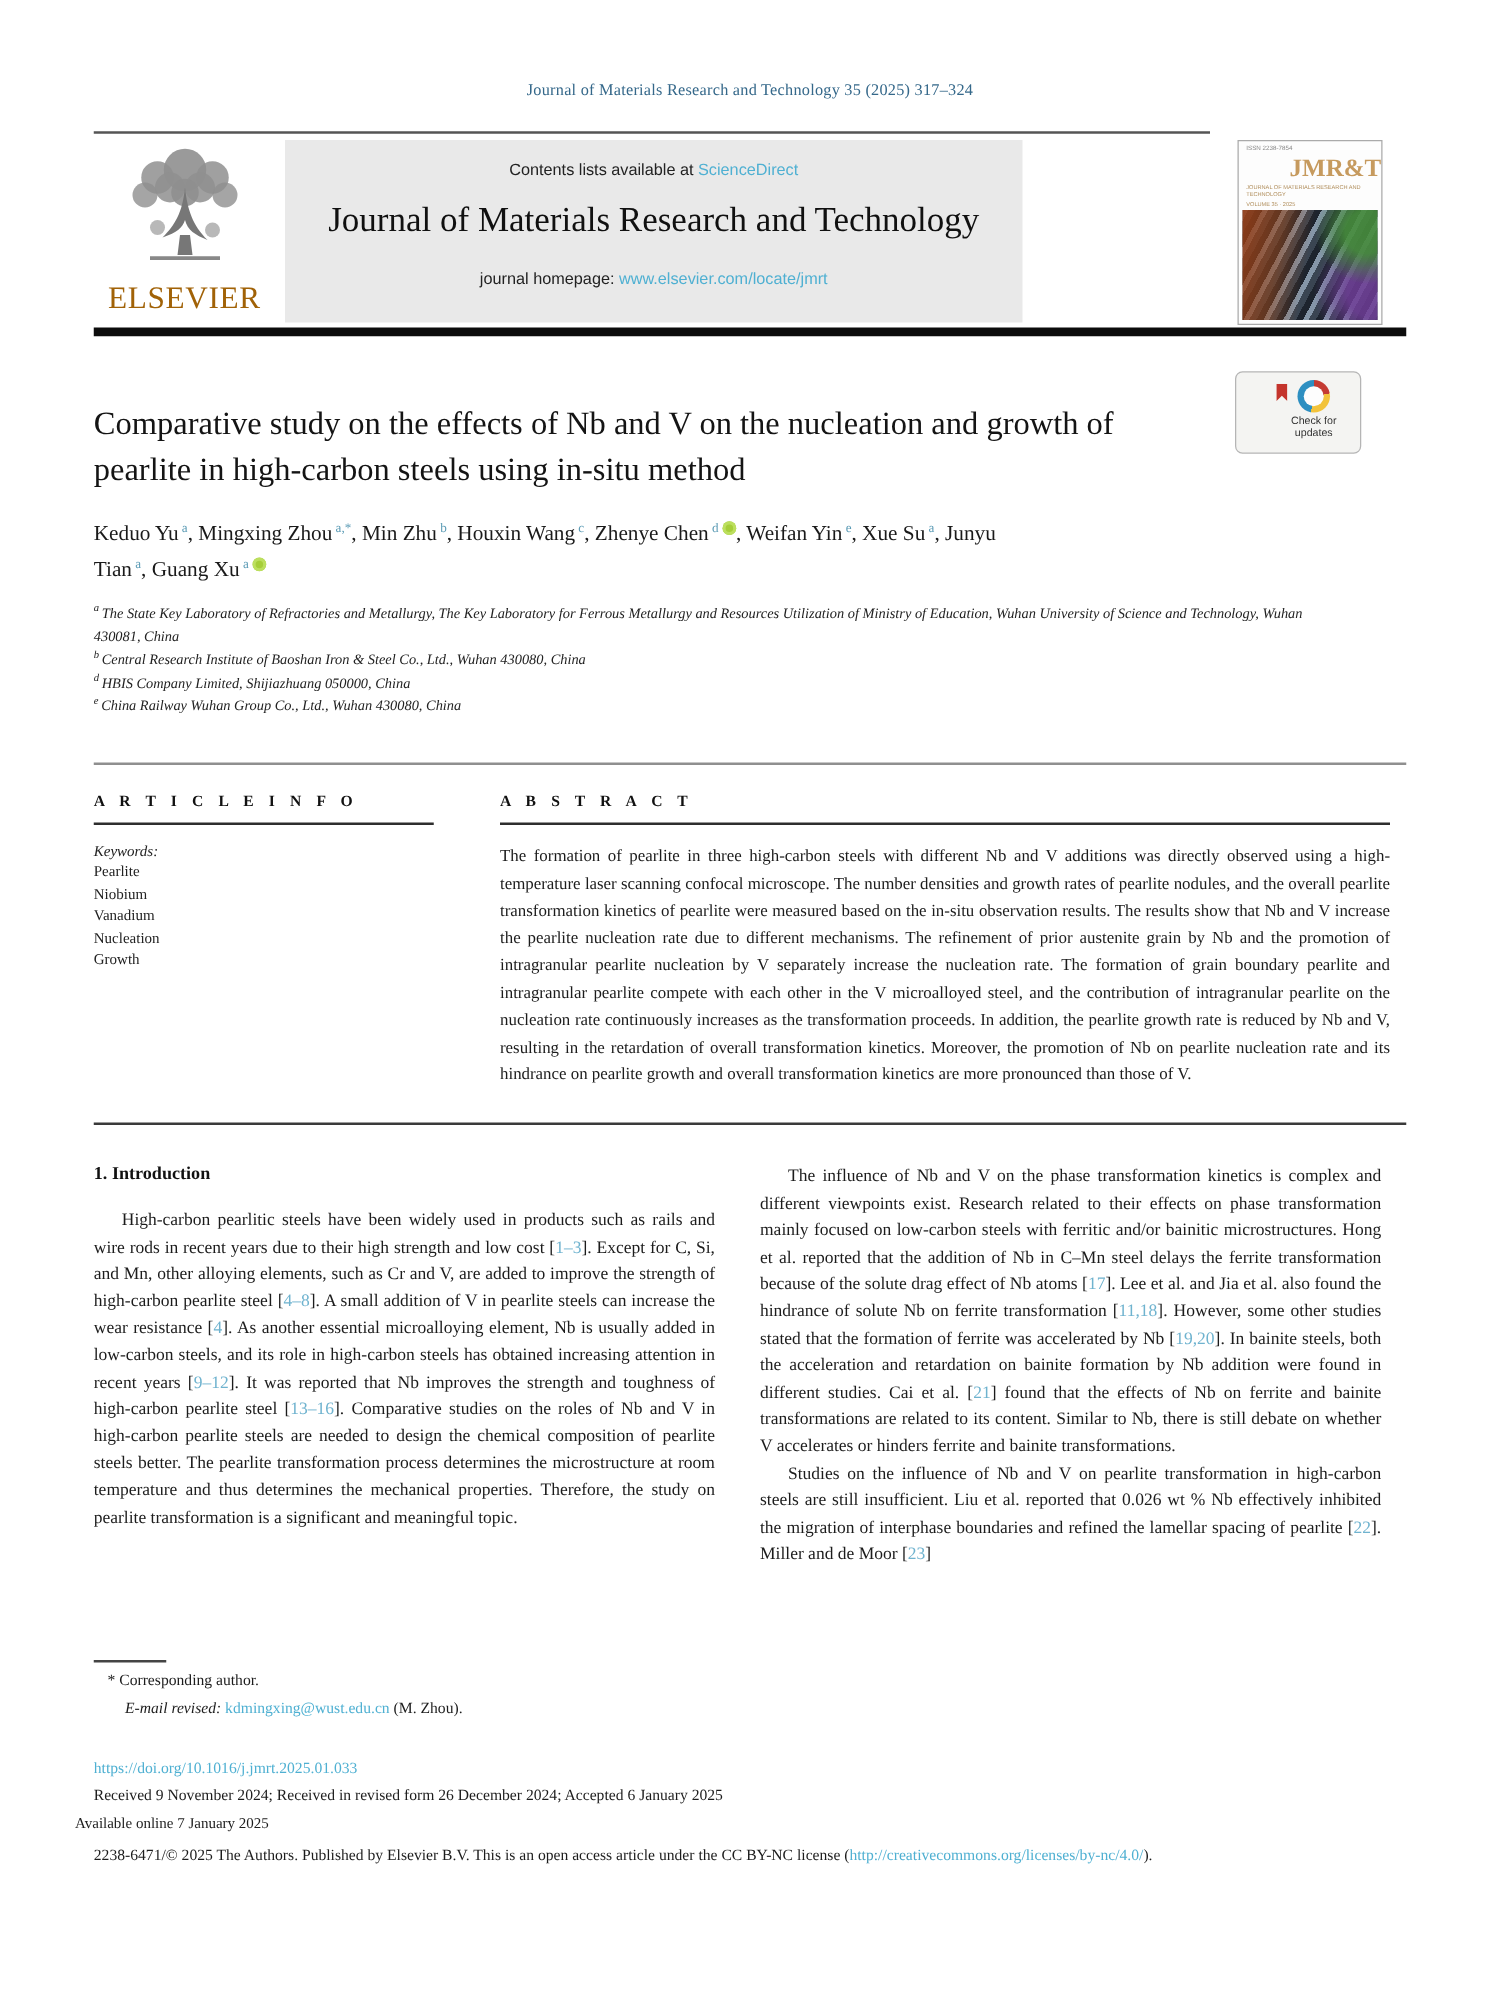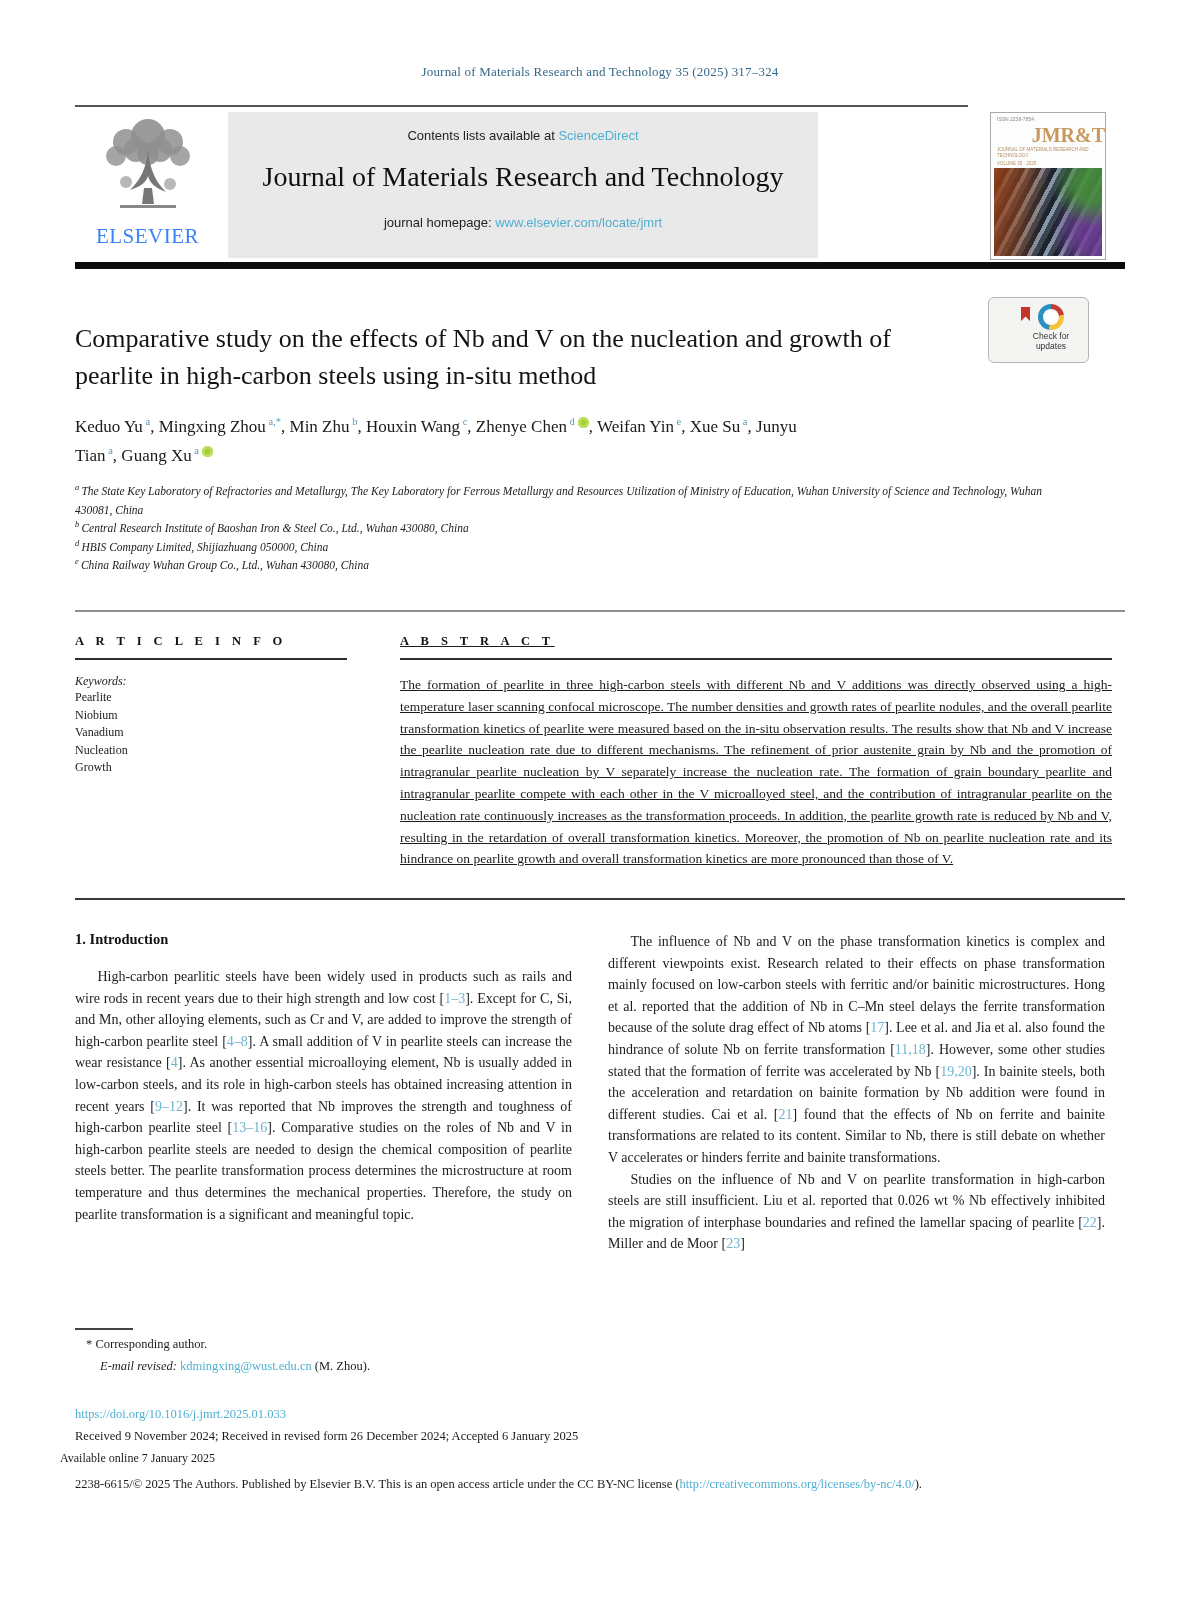--- a/index.html
+++ b/index.html
@@ -5,21 +5,21 @@
   html,body{margin:0;padding:0;background:#fff;}
   .page{position:relative;width:1200px;height:1600px;background:#fff;font-family:"Liberation Serif",serif;color:#1c1c1c;overflow:hidden;}
   .abs{position:absolute;}
 
   
   .citation{top:64px;left:0;width:1200px;text-align:center;font-size:13px;color:#35688a;letter-spacing:.2px;}
 
   
   .header-rule{top:105px;left:75px;width:893px;height:2px;background:#555;}
   .elsevier{top:110px;left:75px;width:145px;height:148px;text-align:center;}
-  .elsevier .wordmark{font-family:"Liberation Serif",serif;font-size:21px;letter-spacing:.5px;color:#3b82f6;margin-top:-2px;}
+  .elsevier .wordmark{font-family:"Liberation Serif",serif;font-size:25px;letter-spacing:.5px;color:#a16207;margin-top:-2px;}
   .headbox{top:112px;left:228px;width:590px;height:146px;background:#e9e9e9;text-align:center;}
   .contents-line{margin-top:16px;font-family:"Liberation Sans",sans-serif;font-size:13px;color:#222;}
   .journal-name{margin-top:18px;font-size:28px;color:#101010;}
   .homepage-line{margin-top:22px;font-family:"Liberation Sans",sans-serif;font-size:13px;color:#222;}
   .link{color:#4fb0d2;text-decoration:none;cursor:pointer;}
 
   
   .cover{top:112px;left:990px;width:116px;height:148px;background:#fdfdfd;border:1px solid #aaa;box-sizing:border-box;overflow:hidden;}
   .cover .issn{font-family:"Liberation Sans",sans-serif;font-size:5px;line-height:6px;color:#888;text-align:left;padding:3px 0 0 6px;}
   .cover .brand{font-family:"Liberation Serif",serif;font-size:20px;font-weight:bold;color:#c69a5e;text-align:right;padding-left:6px;margin-top:2px;}
@@ -44,21 +44,21 @@
   .title{top:320px;left:75px;width:890px;font-size:26px;line-height:37px;color:#141414;}
   .authors{top:412px;left:75px;width:745px;font-size:17px;line-height:29px;color:#1a1a1a;}
   .asup{color:#5b9bb5;font-size:10.5px;}
   .orcid{display:inline-block;width:11px;height:11px;border-radius:50%;background:#a6ce39;margin-left:3px;position:relative;top:-4px;box-shadow:inset 0 0 0 2.5px #bcdf5e;}
   .affs{top:482px;left:75px;width:980px;font-style:italic;font-size:11.5px;line-height:18.5px;color:#222;}
   .aff sup{font-size:8.5px;font-style:italic;}
 
   
   .rule1{top:610px;left:75px;width:1050px;height:2px;background:#8f8f8f;}
   .info-col{top:634px;left:75px;width:272px;}
-  .abs-col{top:634px;left:400px;width:712px;text-decoration:underline;}
+  .abs-col{top:634px;left:400px;width:712px;}
   .sec-head{font-size:12.5px;font-weight:bold;letter-spacing:4.5px;color:#111;}
   .head-rule{height:2px;background:#2e2e2e;margin-top:9px;}
   .kw-label{font-style:italic;font-size:12px;margin-top:14px;color:#222;}
   .kw{font-size:12px;line-height:17.5px;color:#222;}
   .abstract-text{margin-top:14px;font-size:13.5px;line-height:21.8px;text-align:justify;color:#1c1c1c;}
 
   .rule2{top:898px;left:75px;width:1050px;height:2px;background:#3a3a3a;}
 
   
   .intro-head{top:931px;left:75px;font-size:14.5px;font-weight:bold;color:#111;text-align:center;}
@@ -180,16 +180,16 @@
   <div class="abs fn1">* Corresponding author.</div>
   <div class="abs fn2">
     <span class="em-label">E-mail revised:</span>
     <span class="link">kdmingxing@wust.edu.cn</span><span> (M. Zhou).</span>
   </div>
 
   <div class="abs doi"><span class="link">https://doi.org/10.1016/j.jmrt.2025.01.033</span></div>
   <div class="abs received">Received 9 November 2024; Received in revised form 26 December 2024; Accepted 6 January 2025</div>
   <div class="abs available">Available online 7 January 2025</div>
   <div class="abs copyright">
-    <span>2238-6615/© 2025 The Authors.  Published by Elsevier B.V. This is an open access article under the CC BY-NC license (</span><span class="link">http://creativecommons.org/licenses/by-nc/4.0/</span><span>).</span>
+    <span>2238-6471/© 2025 The Authors.  Published by Elsevier B.V. This is an open access article under the CC BY-NC license (</span><span class="link">http://creativecommons.org/licenses/by-nc/4.0/</span><span>).</span>
   </div>
 
 </div>
 
 </body></html>

